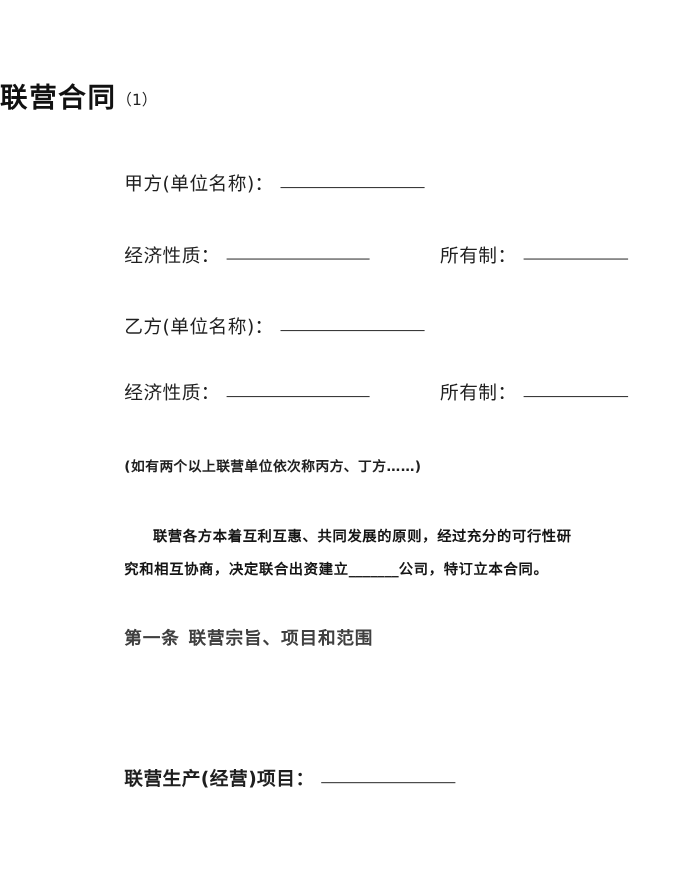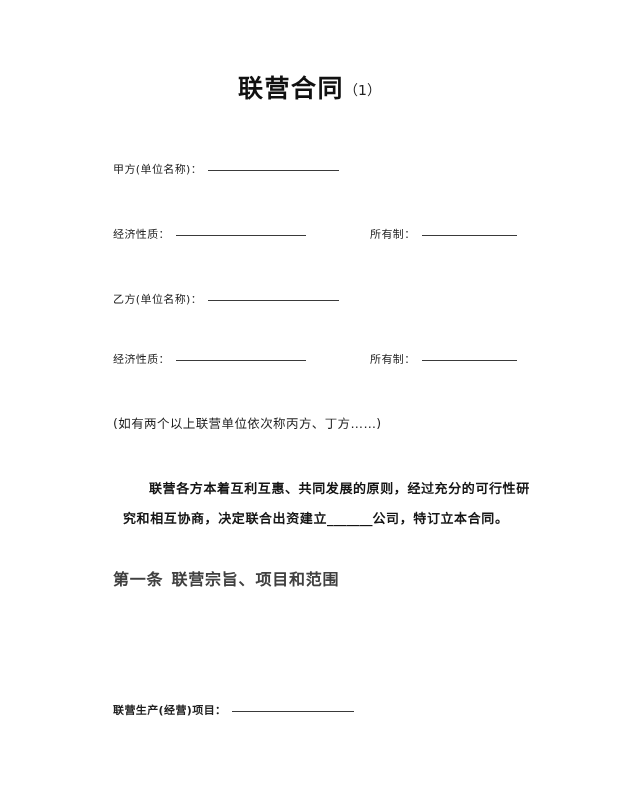--- a/index.html
+++ b/index.html
@@ -21,41 +21,41 @@
     inset: 0;
     background: #ffffff;
   }
 
   
   .doc-title {
     position: absolute;
     top: 68px;
     left: 0;
     width: 619px;
-    text-align: center;
+    text-align: left;
     font-size: 25px;
     font-weight: bold;
     letter-spacing: 1.5px;
     color: #111111;
     white-space: nowrap;
   }
   .doc-title .title-suffix {
     font-size: 14px;
     font-weight: normal;
     letter-spacing: 0;
     color: #222222;
     vertical-align: 2px;
   }
 
   
   .row {
     position: absolute;
     left: 113px;
     white-space: nowrap;
-    font-size: 11px;
+    font-size: 17px;
     line-height: 18px;
     color: #1f1f1f;
   }
   .row .label {
     font-weight: normal;
     letter-spacing: 0.4px;
   }
   .row .label.bold {
     font-weight: bold;
   }
@@ -81,26 +81,27 @@
   }
 
   
   .note {
     position: absolute;
     left: 113px;
     font-size: 12.5px;
     letter-spacing: 0.4px;
     white-space: nowrap;
     color: #1f1f1f;
+    font-weight: bold;
   }
 
   
   .body-para {
     position: absolute;
-    left: 123px;
+    left: 113px;
     width: 420px;
     font-size: 13px;
     font-weight: bold;
     line-height: 30px;
     letter-spacing: 0.6px;
     text-indent: 26px;
     color: #151515;
   }
   .inline-blank {
     font-weight: bold;

